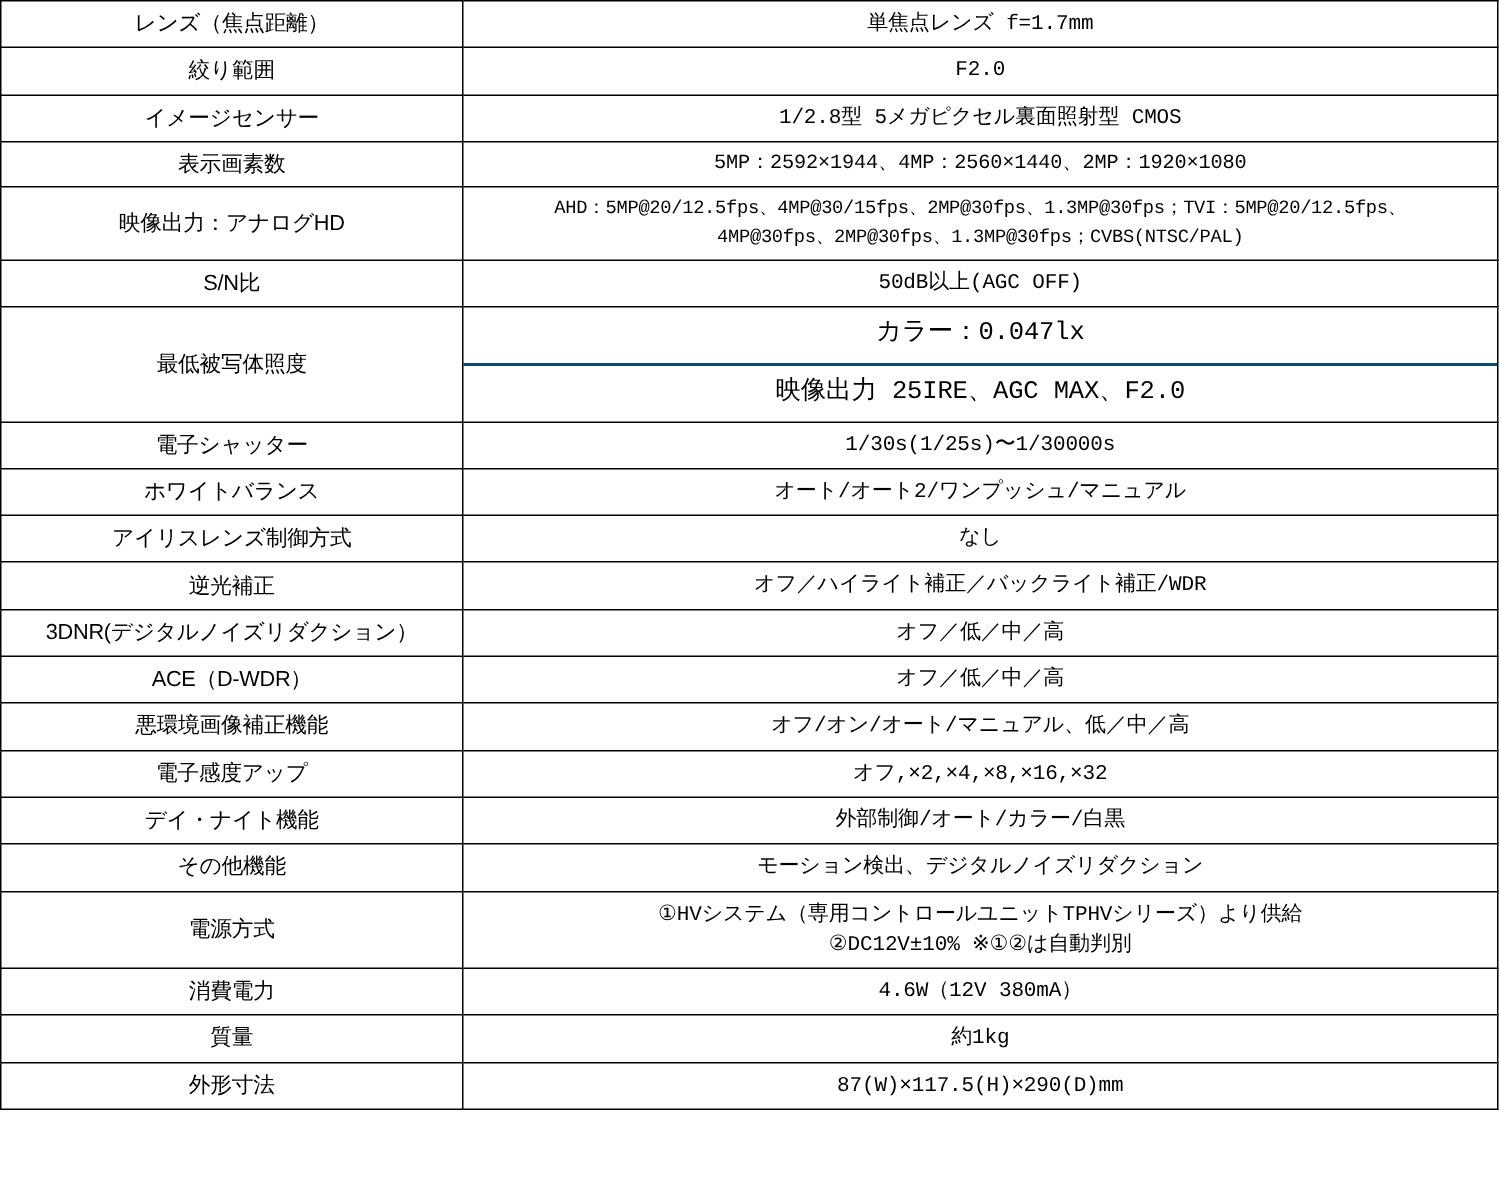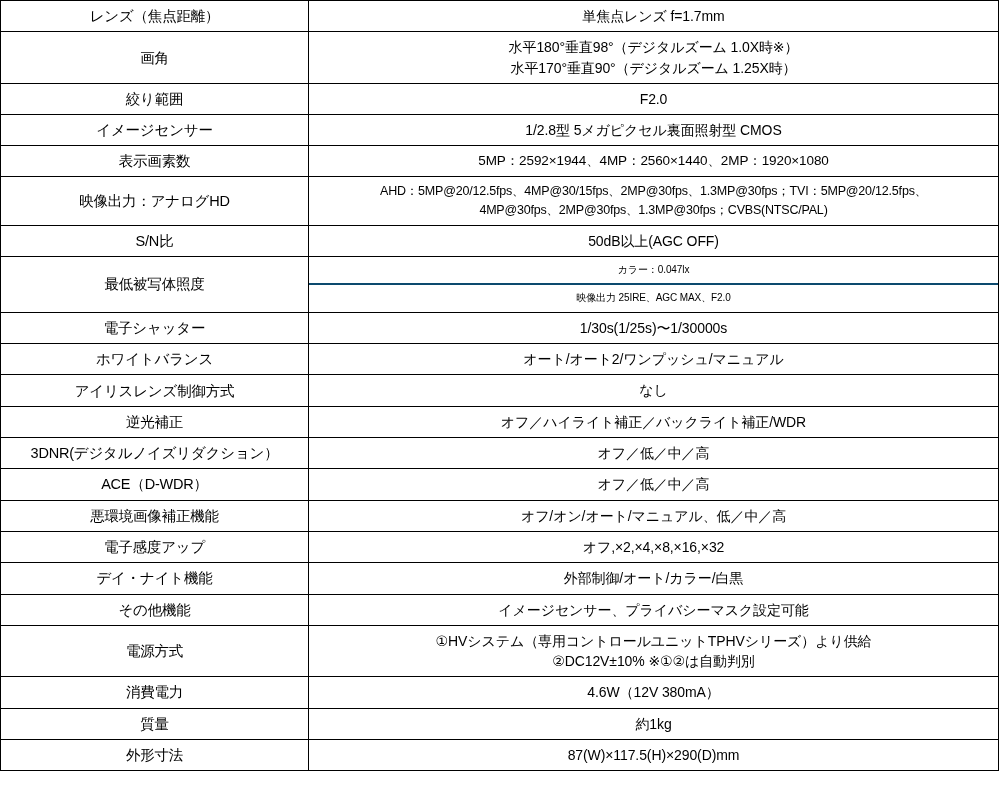--- a/index.html
+++ b/index.html
@@ -36,40 +36,41 @@
     text-align: center;
     white-space: nowrap;
     letter-spacing: -0.2px;
   }
   td.value {
     font-size: 14px;
     line-height: 1.45;
     padding: 5px 8px;
     text-align: center;
     letter-spacing: -0.1px;
+    font-family: Liberation Mono, monospace;
   }
   td.value .line {
     display: block;
   }
   td.value.small {
     font-size: 12.5px;
     line-height: 1.5;
     letter-spacing: -0.2px;
   }
   td.value.sub {
     font-size: 13.5px;
   }
   
   td.value.split {
     padding: 0;
   }
   td.value.split .sub-row {
     display: block;
     padding: 6px 8px;
-    font-size: 10px;
+    font-size: 17px;
   }
   td.value.split .sub-row + .sub-row {
     border-top: 2px solid #0c4a6e;
   }
 </style>
 </head>
 <body>
 
 <table class="spec-table">
   <colgroup>
@@ -77,27 +78,20 @@
     <col class="c-value">
   </colgroup>
   <tbody>
       <tr>
         <td class="label">レンズ（焦点距離）</td>
         <td class="value">
           <span class="line">単焦点レンズ f=1.7mm</span>
         </td>
       </tr>
       <tr>
-        <td class="label">画角</td>
-        <td class="value">
-          <span class="line">水平180°垂直98°（デジタルズーム 1.0X時※）</span>
-          <span class="line">水平170°垂直90°（デジタルズーム 1.25X時）</span>
-        </td>
-      </tr>
-      <tr>
         <td class="label">絞り範囲</td>
         <td class="value">
           <span class="line">F2.0</span>
         </td>
       </tr>
       <tr>
         <td class="label">イメージセンサー</td>
         <td class="value">
           <span class="line">1/2.8型 5メガピクセル裏面照射型 CMOS</span>
         </td>
@@ -178,21 +172,21 @@
       </tr>
       <tr>
         <td class="label">デイ・ナイト機能</td>
         <td class="value">
           <span class="line">外部制御/オート/カラー/白黒</span>
         </td>
       </tr>
       <tr>
         <td class="label">その他機能</td>
         <td class="value">
-          <span class="line">イメージセンサー、プライバシーマスク設定可能</span>
+          <span class="line">モーション検出、デジタルノイズリダクション</span>
         </td>
       </tr>
       <tr>
         <td class="label">電源方式</td>
         <td class="value">
           <span class="line">①HVシステム（専用コントロールユニットTPHVシリーズ）より供給</span>
           <span class="line">②DC12V±10% ※①②は自動判別</span>
         </td>
       </tr>
       <tr>

